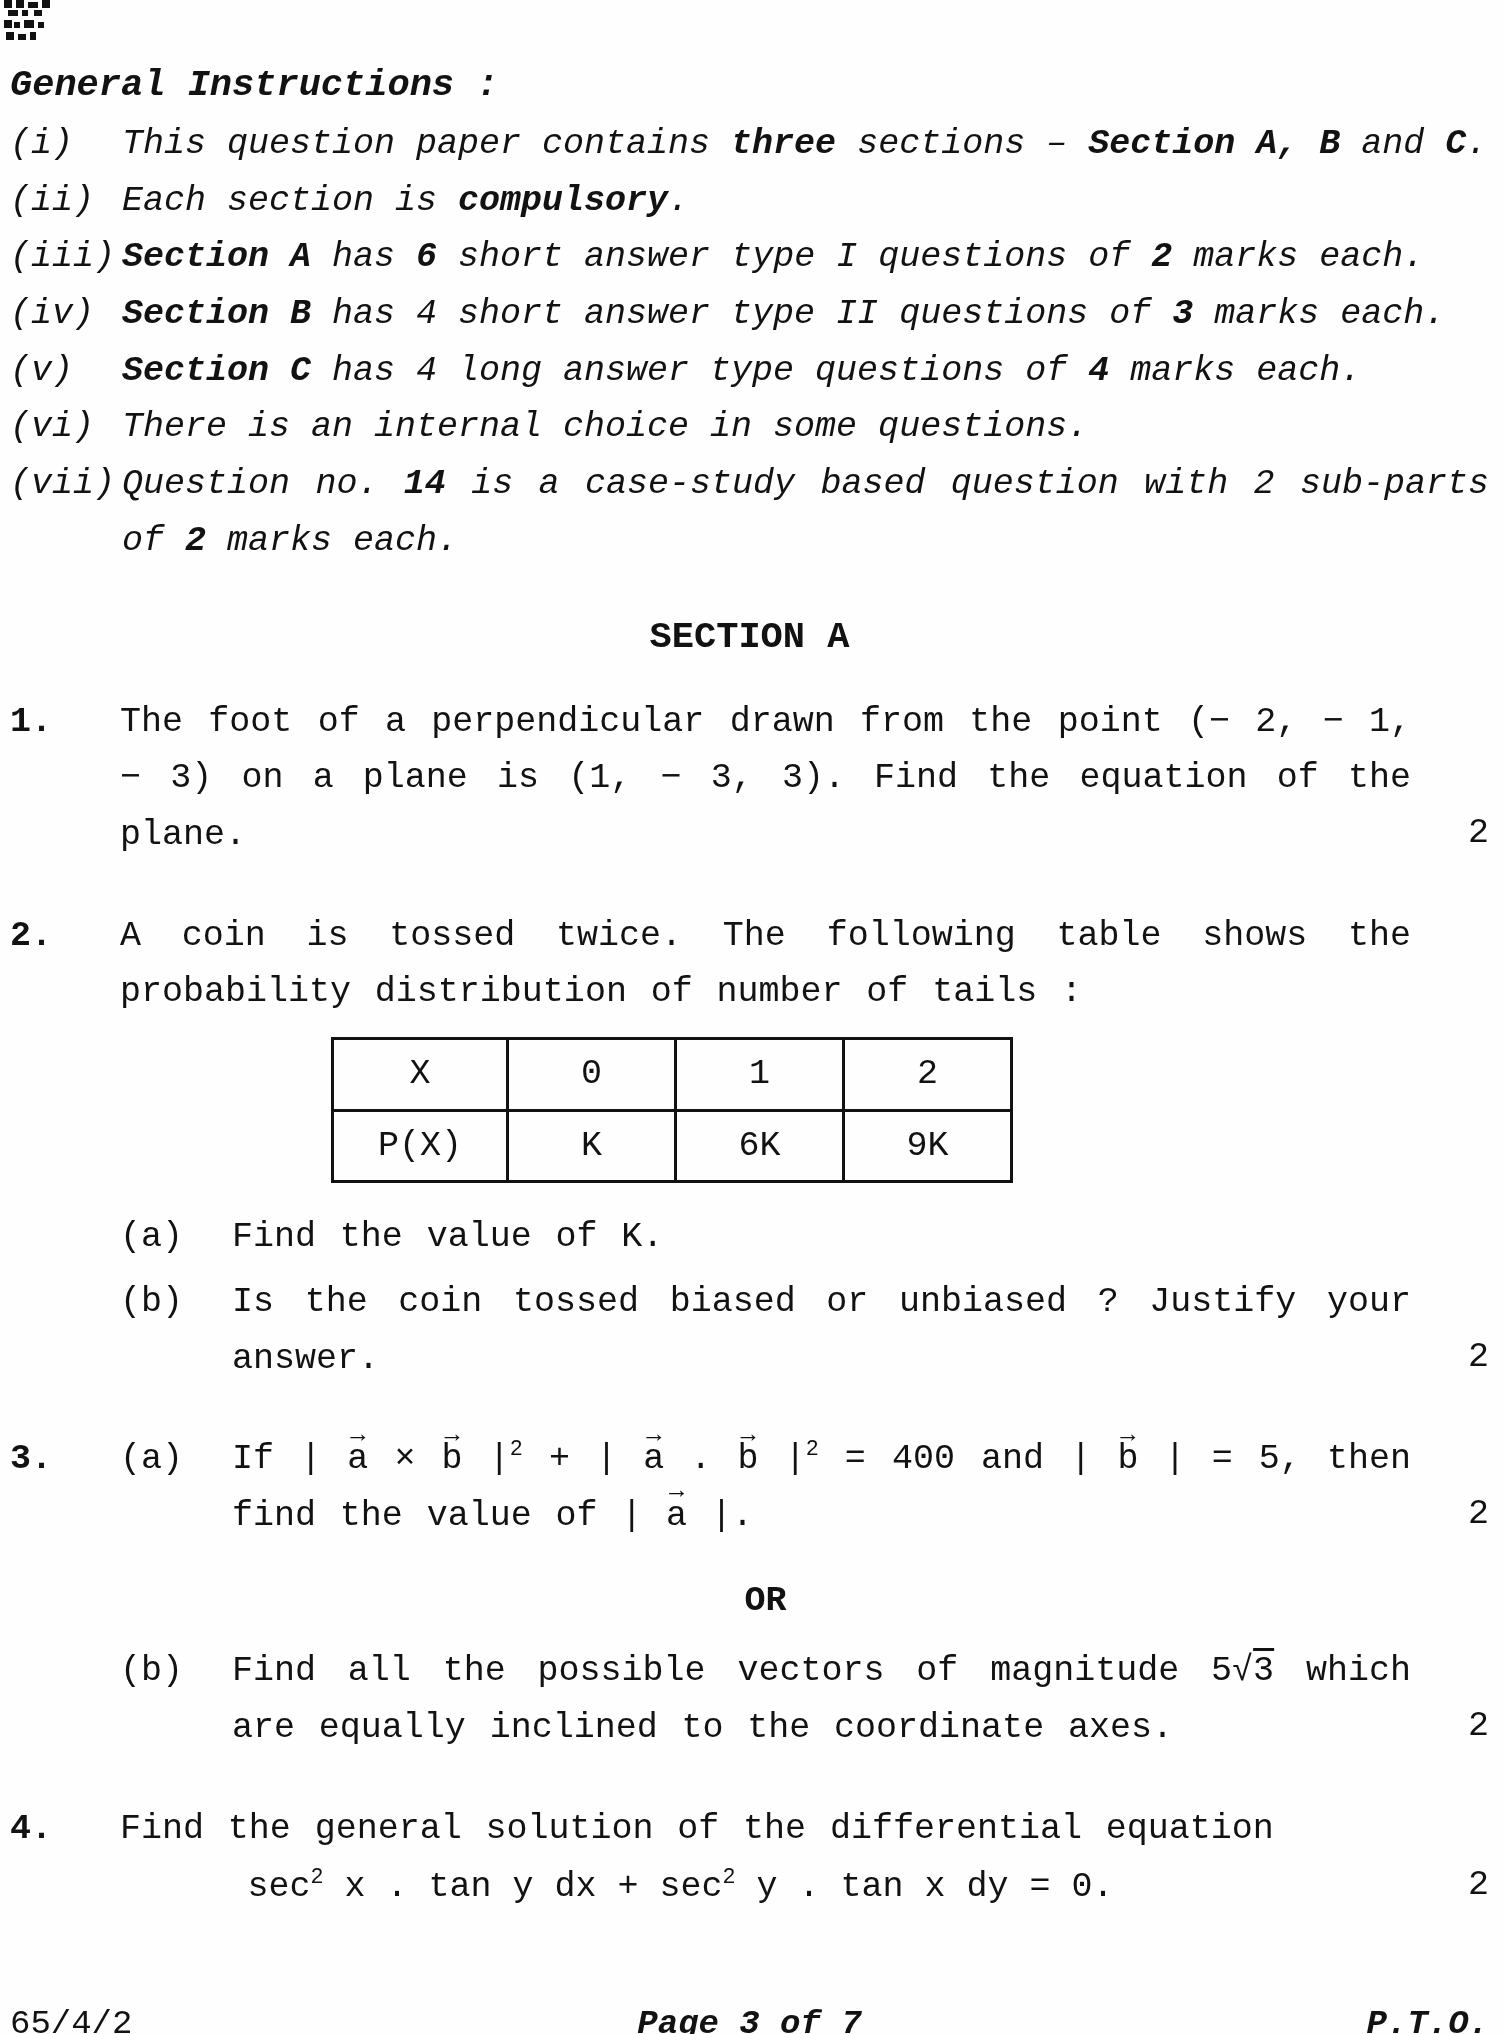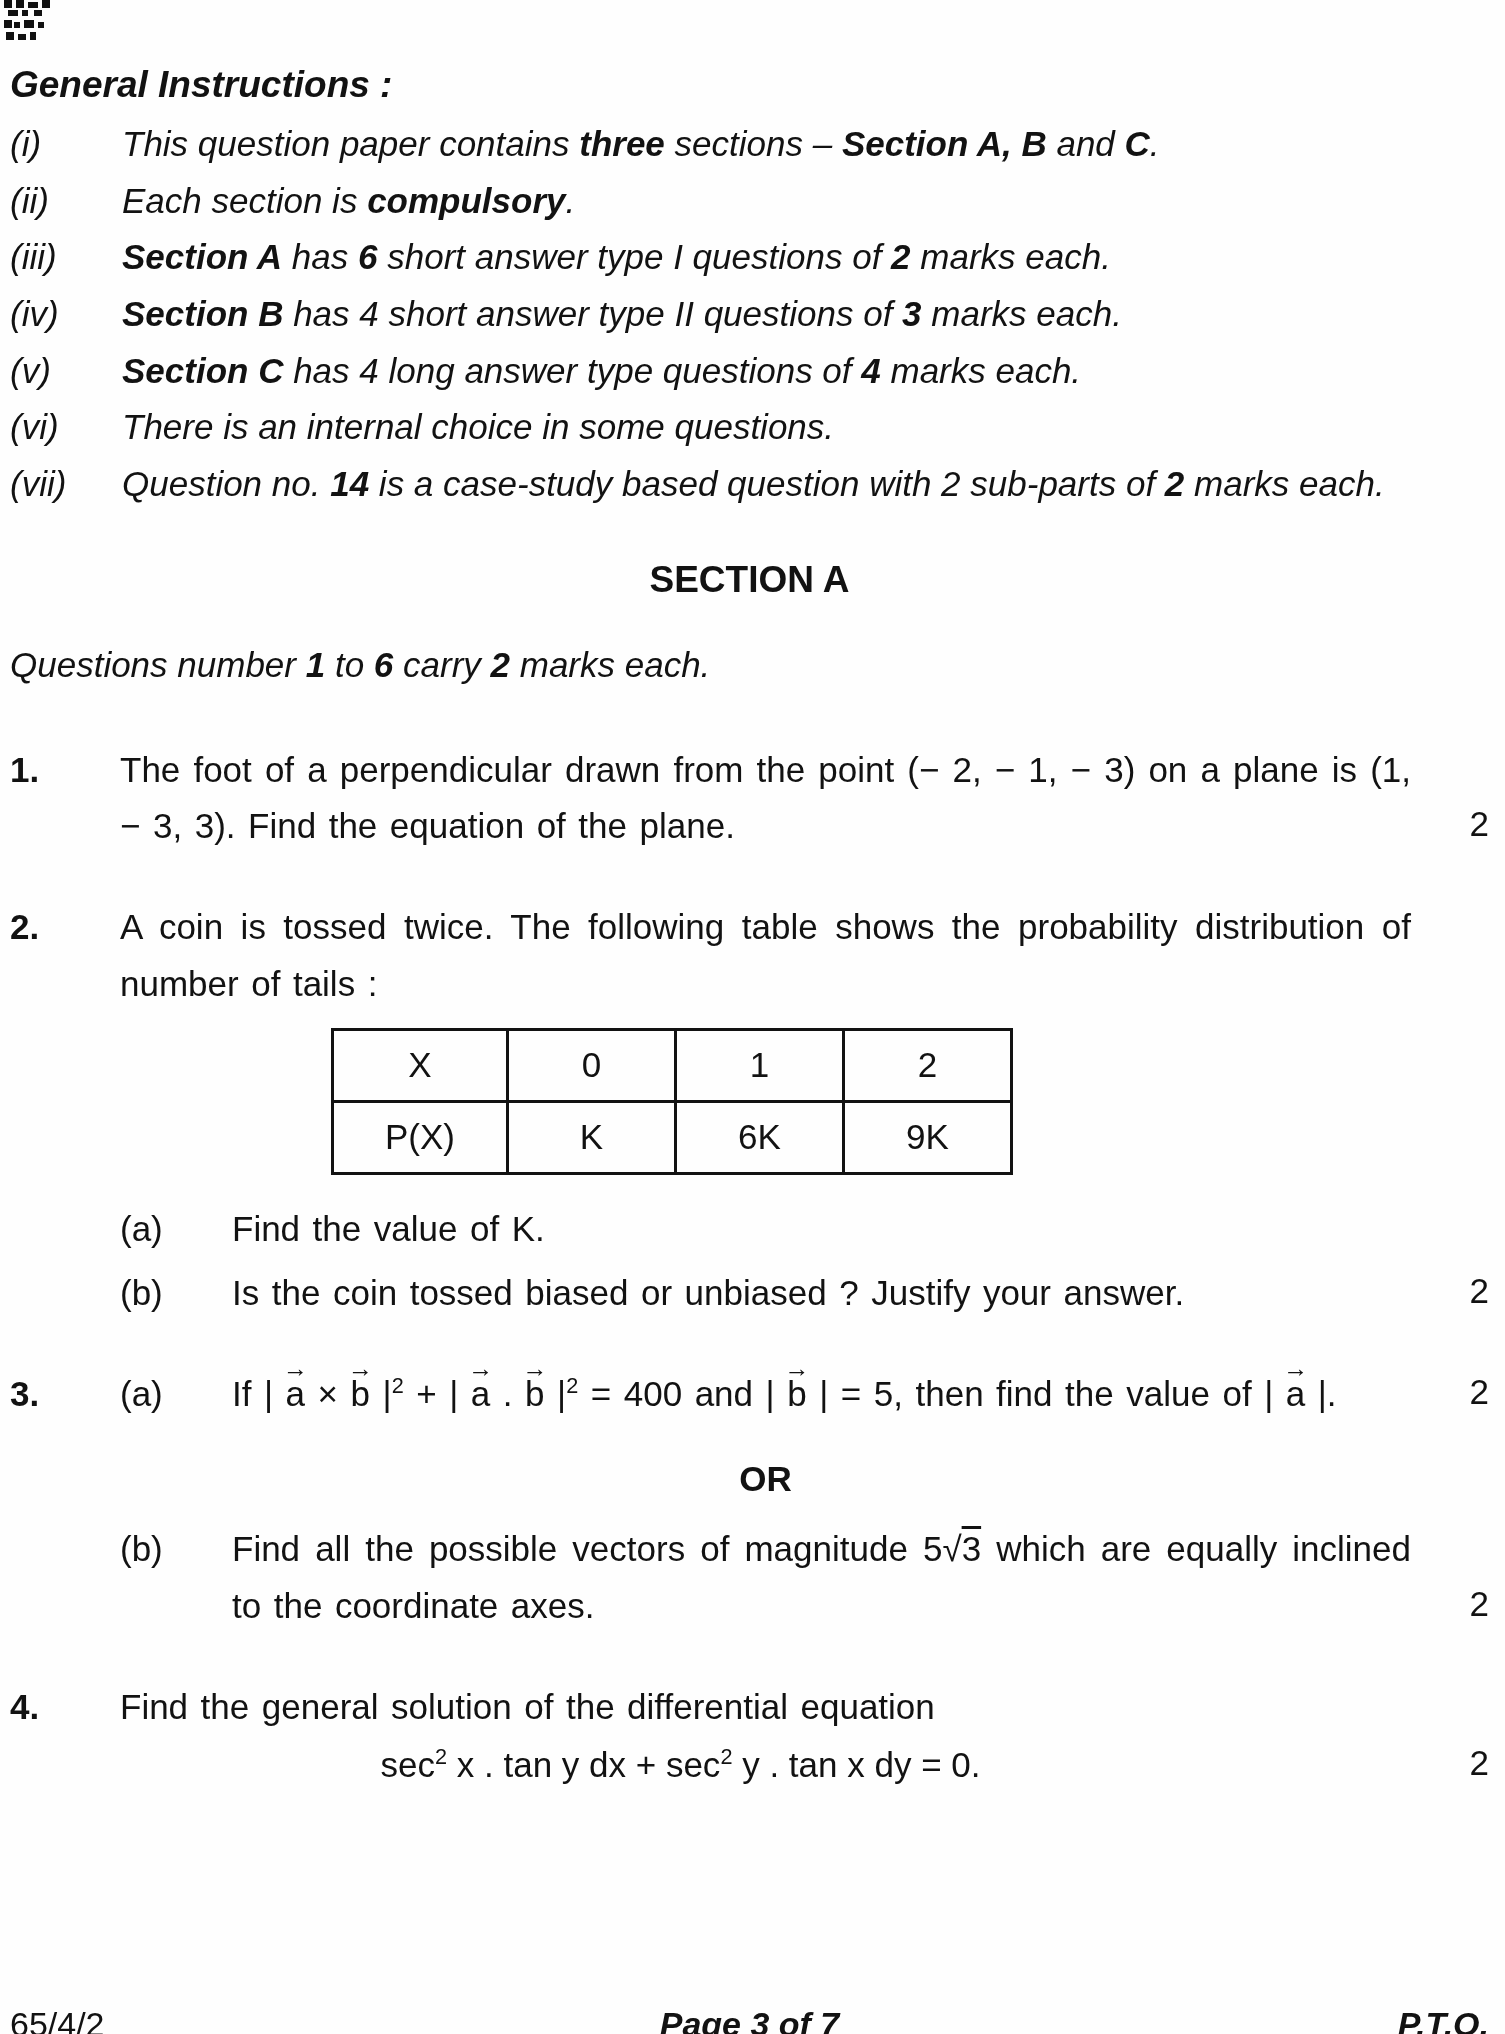--- a/index.html
+++ b/index.html
@@ -2,21 +2,21 @@
 <html><head>
 <meta charset="utf-8">
 <style>
   html,body{margin:0;padding:0;background:#ffffff;}
   .page{
     position:relative;
     width:1505px;height:2034px;
     margin:0 auto;
     background:#fefefe;
     color:#121212;
-    font-family:Liberation Sans, sans-serif;
+    font-family:Liberation Mono, monospace;
     font-size:35px;
     overflow:hidden;
   }
   .content{padding:64px 16px 0 10px;}
   .qr{position:absolute;top:0;left:4px;}
   
   .gi-heading{font-weight:bold;font-style:italic;font-size:37px;margin:0 0 10px 0;}
   .gi-intro{font-style:italic;margin:0 0 12px 0;}
   .gi-item{display:grid;grid-template-columns:112px 1fr;font-style:italic;line-height:1.62;text-align:justify;}
   .gi-label{line-height:1.62;}
@@ -102,21 +102,20 @@
     <div class="gi-item">
       <span class="gi-label">(vi)</span>
       <span class="gi-text"><span>There is an internal choice in some questions.</span></span>
     </div>
     <div class="gi-item">
       <span class="gi-label">(vii)</span>
       <span class="gi-text"><span>Question no. </span><span class="seg-b">14</span><span> is a case-study based question with 2 sub-parts of </span><span class="seg-b">2</span><span> marks each.</span></span>
     </div>
 
     <div class="section-title">SECTION A</div>
-    <div class="section-note"><span>Questions number </span><span class="seg-b">1</span><span> to </span><span class="seg-b">6</span><span> carry </span><span class="seg-b">2</span><span> marks each.</span></div>
 
     <div class="question">
       <span class="qnum">1.</span>
       <span class="qtext"><span>The foot of a perpendicular drawn from the point (− 2, − 1, − 3) on a plane is (1, − 3, 3). Find the equation of the plane.</span></span>
       <span class="marks">2</span>
     </div>
 
     <div class="question">
       <span class="qnum">2.</span>
       <div>

